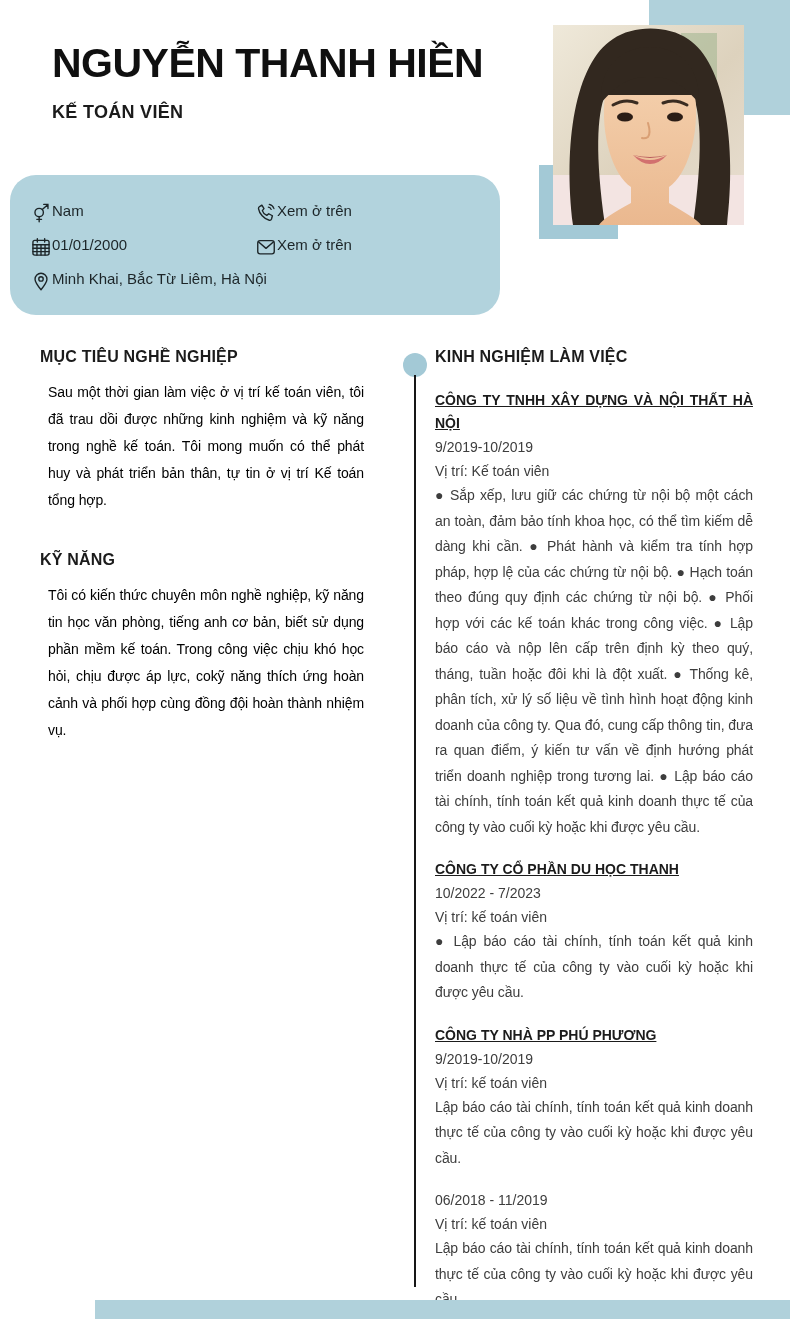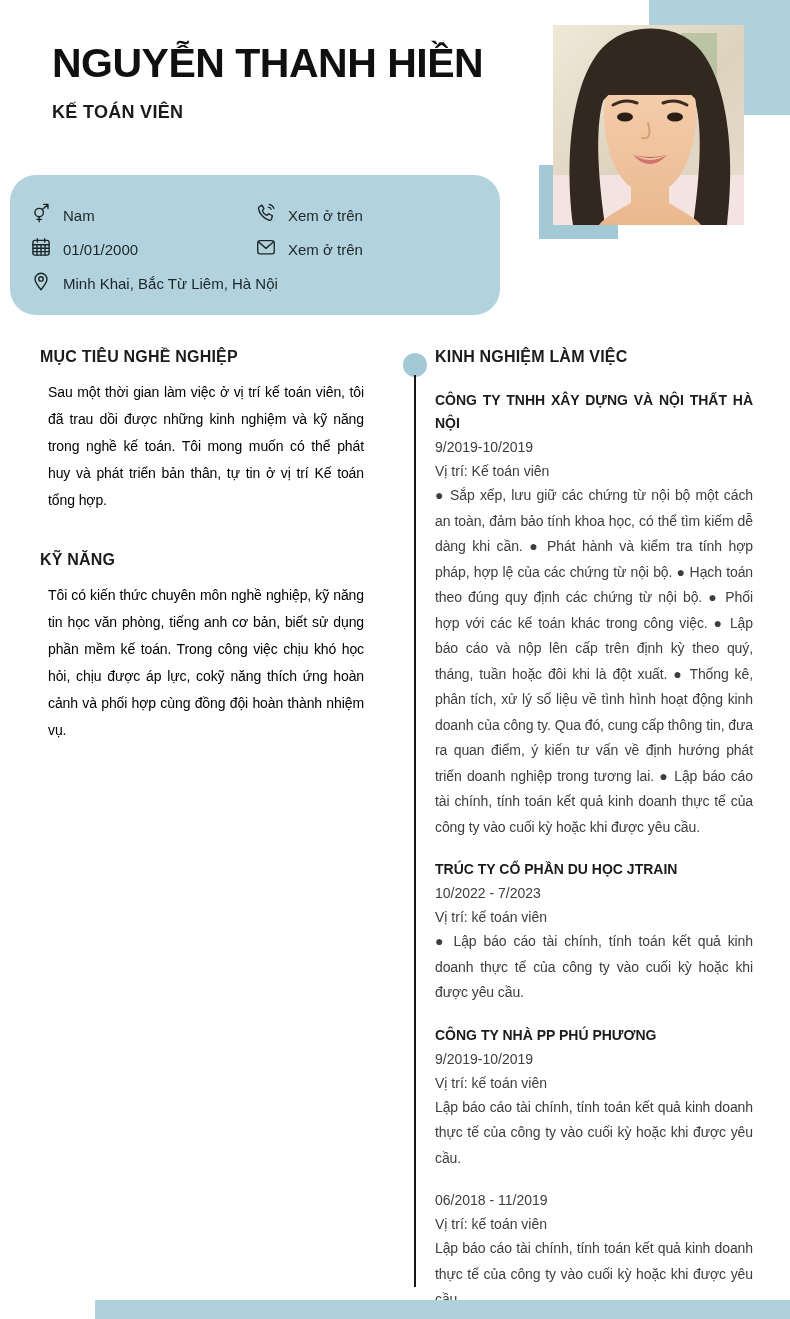--- a/index.html
+++ b/index.html
@@ -16,36 +16,36 @@
   .photo{position:absolute;left:553px;top:25px;width:191px;height:200px;overflow:hidden;}
   
   .name{position:absolute;left:52px;top:40px;margin:0;font-size:41px;line-height:46px;
         font-weight:700;letter-spacing:-0.5px;color:#101010;white-space:nowrap;text-align:right;}
   .subtitle{position:absolute;left:52px;top:102px;margin:0;font-size:18px;font-weight:700;
         letter-spacing:0.3px;color:#1b1b1b;white-space:nowrap;}
   
   .info-box{position:absolute;left:10px;top:175px;width:490px;height:140px;background:#b2d3dd;
         border-radius:26px;box-sizing:border-box;padding:21px 0 0 20px;}
   .info-grid{display:grid;grid-template-columns:225px 1fr;grid-auto-rows:34px;align-items:center;}
-  .info-item{display:flex;align-items:flex-end;gap:11px;}
+  .info-item{display:flex;align-items:flex-start;gap:0;}
   .info-item.wide{grid-column:1 / span 2;}
   .info-item svg{flex:0 0 auto;display:block;}
   .info-text{font-size:15px;color:#1c2528;white-space:nowrap;}
   
   .left-col{position:absolute;left:40px;top:348px;width:324px;}
   .right-col{position:absolute;left:435px;top:348px;width:318px;}
   .divider{position:absolute;left:414px;top:375px;width:1.5px;height:912px;background:#161616;}
   .accent-dot{position:absolute;left:403px;top:353px;width:24px;height:24px;border-radius:50%;background:#a3c9d6;}
   h2.sec{margin:0;font-size:16px;font-weight:700;color:#1b1b1b;letter-spacing:0.2px;}
   .left-col p{margin:13px 0 0 8px;font-size:14px;line-height:27px;text-align:justify;
         letter-spacing:-0.1px;color:#000000;}
   .left-col h2.skills{margin-top:37px;}
   
   .job{margin-top:18px;}
-  .job .company{font-size:14px;font-weight:700;line-height:23px;color:#1b1b1b;text-align:justify;}
+  .job .company{font-size:14px;font-weight:700;line-height:23px;color:#1b1b1b;text-align:justify;text-decoration:underline;}
   .job .period{font-size:14px;line-height:23px;color:#3d3d3d;margin-top:1px;}
   .job .position{font-size:14px;line-height:24px;color:#3d3d3d;}
   .job .desc{font-size:14px;line-height:25.5px;text-align:justify;letter-spacing:-0.1px;color:#3d3d3d;}
   .job:first-of-type{margin-top:23px;}
 </style>
 </head>
 <body>
 
 <div class="corner-block"></div>
 <div class="photo-square"></div>
@@ -157,21 +157,21 @@
   <h2 class="sec">KINH NGHIỆM LÀM VIỆC</h2>
 
   <div class="job">
     <div class="company">CÔNG TY TNHH XÂY DỰNG VÀ NỘI THẤT HÀ NỘI</div>
     <div class="period">9/2019-10/2019</div>
     <div class="position">Vị trí: Kế toán viên</div>
     <div class="desc">● Sắp xếp, lưu giữ các chứng từ nội bộ một cách an toàn, đảm bảo tính khoa học, có thể tìm kiếm dễ dàng khi cần. ● Phát hành và kiểm tra tính hợp pháp, hợp lệ của các chứng từ nội bộ. ● Hạch toán theo đúng quy định các chứng từ nội bộ. ● Phối hợp với các kế toán khác trong công việc. ● Lập báo cáo và nộp lên cấp trên định kỳ theo quý, tháng, tuần hoặc đôi khi là đột xuất. ● Thống kê, phân tích, xử lý số liệu về tình hình hoạt động kinh doanh của công ty. Qua đó, cung cấp thông tin, đưa ra quan điểm, ý kiến tư vấn về định hướng phát triển doanh nghiệp trong tương lai. ● Lập báo cáo tài chính, tính toán kết quả kinh doanh thực tế của công ty vào cuối kỳ hoặc khi được yêu cầu.</div>
   </div>
 
   <div class="job">
-    <div class="company">TRÚC TY CỔ PHẦN DU HỌC JTRAIN</div>
+    <div class="company">CÔNG TY CỔ PHẦN DU HỌC THANH</div>
     <div class="period">10/2022 - 7/2023</div>
     <div class="position">Vị trí: kế toán viên</div>
     <div class="desc">● Lập báo cáo tài chính, tính toán kết quả kinh doanh thực tế của công ty vào cuối kỳ hoặc khi được yêu cầu.</div>
   </div>
 
   <div class="job">
     <div class="company">CÔNG TY NHÀ PP PHÚ PHƯƠNG</div>
     <div class="period">9/2019-10/2019</div>
     <div class="position">Vị trí: kế toán viên</div>
     <div class="desc">Lập báo cáo tài chính, tính toán kết quả kinh doanh thực tế của công ty vào cuối kỳ hoặc khi được yêu cầu.</div>

